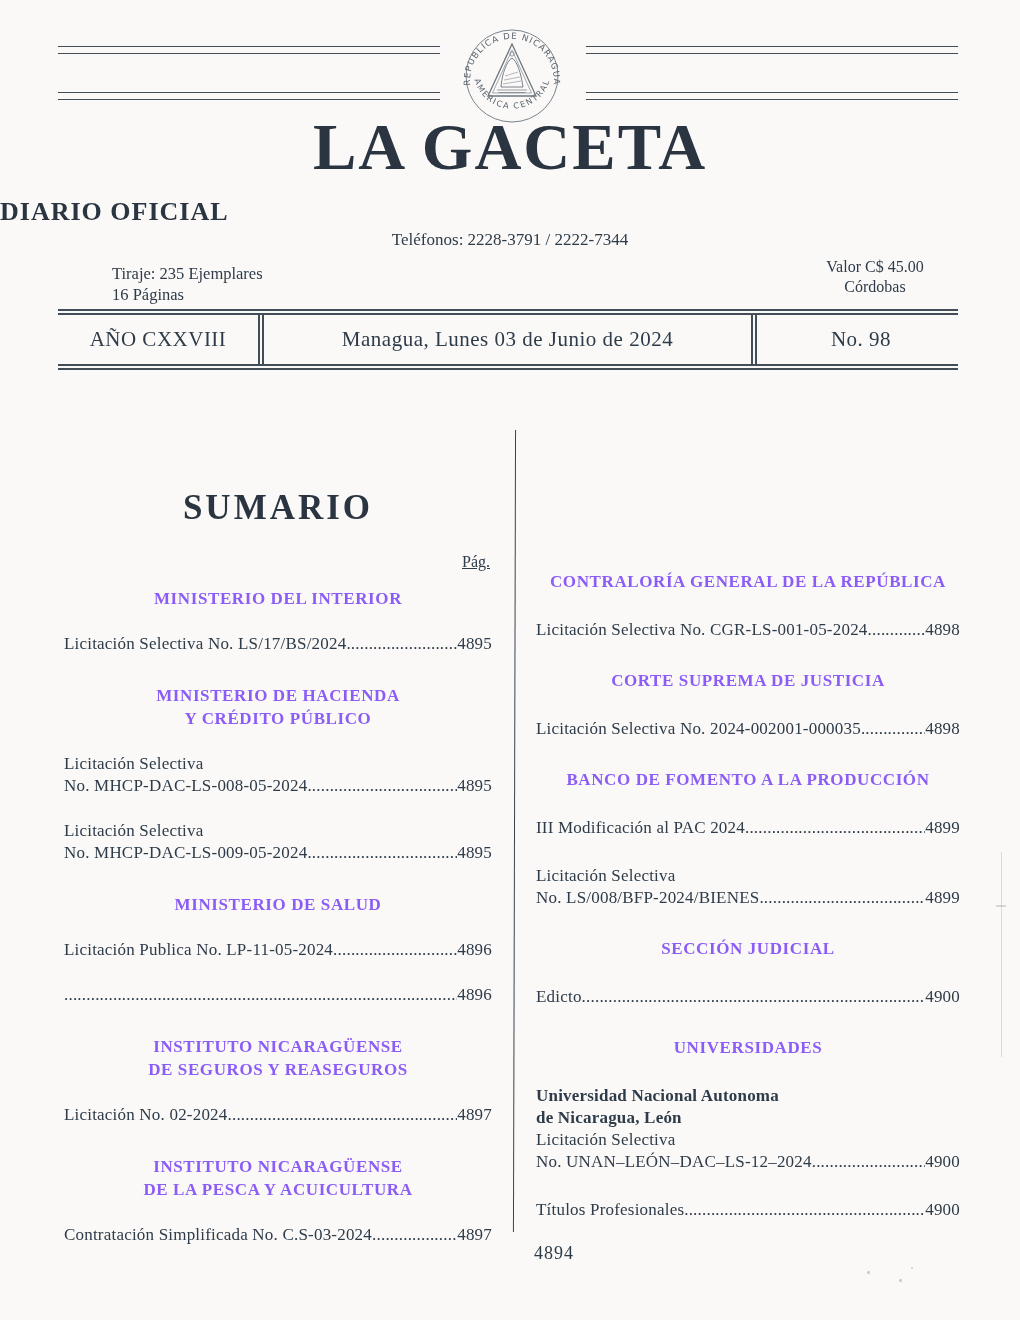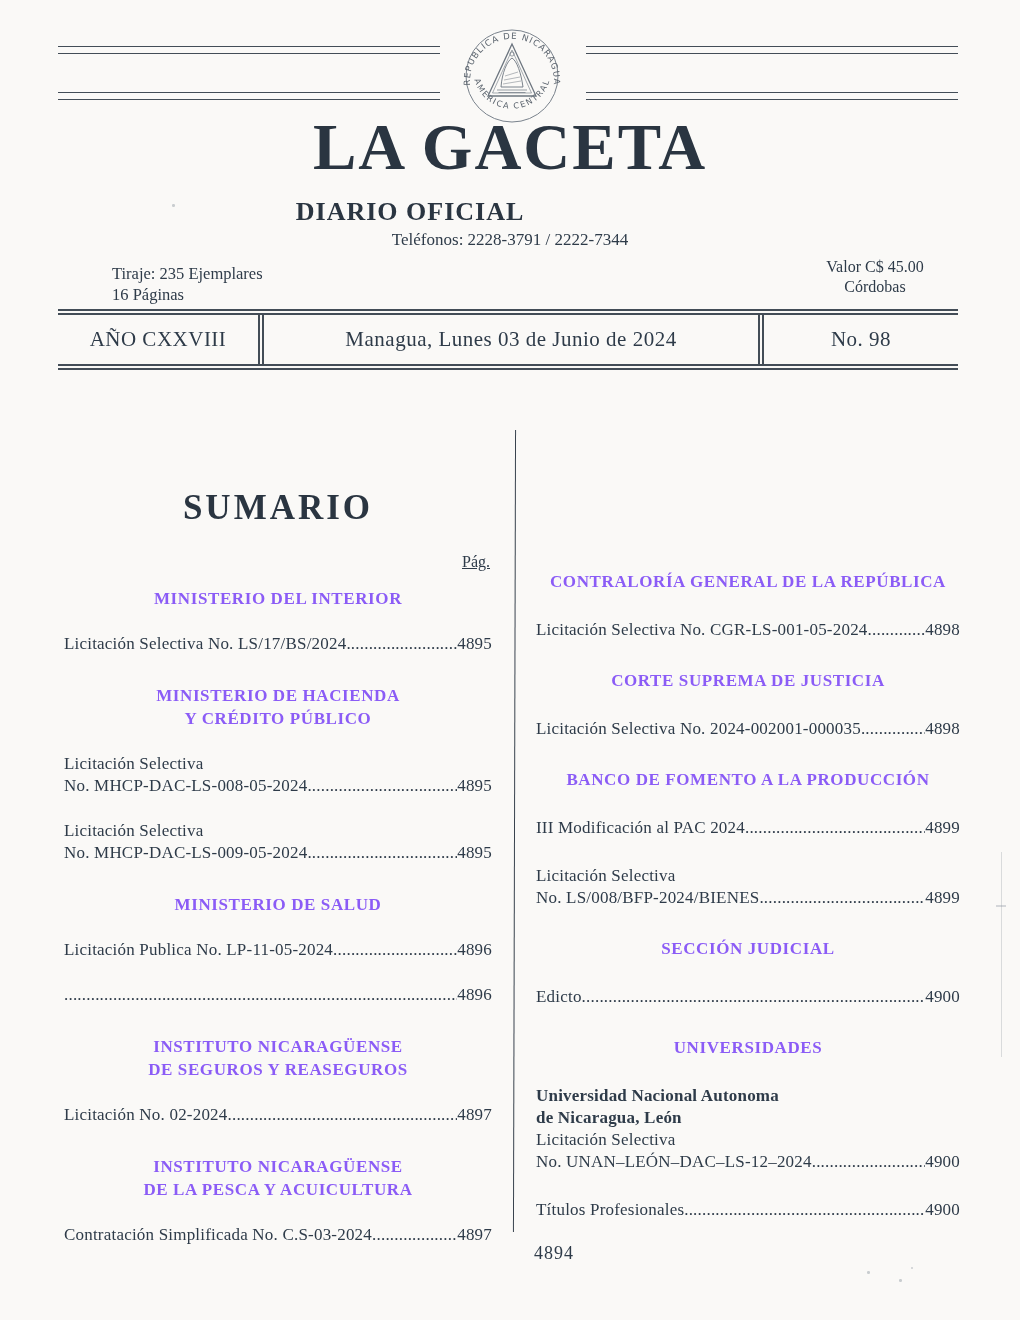--- a/index.html
+++ b/index.html
@@ -9,36 +9,36 @@
     font-family:"Liberation Serif", serif; color:#2e3b49;
   }
   
   .dline { position:absolute; height:6px;
     border-top:1.7px solid #434d57; border-bottom:1.7px solid #434d57; }
   .emblem { position:absolute; left:451px; top:20px; width:122px; height:110px; }
 
   .masthead-title { position:absolute; left:0; width:1020px; top:110px; margin:0;
     text-align:center; font-size:65px; font-weight:bold; letter-spacing:2px; color:#2a3541; }
   .masthead-sub { position:absolute; left:0; width:820px; top:197px;
-    text-align:center; font-size:26px; font-weight:bold; letter-spacing:1px; color:#2a3541; }
+    text-align:left; font-size:26px; font-weight:bold; letter-spacing:1px; color:#2a3541; }
   .masthead-phones { position:absolute; left:0; width:1020px; top:230px;
     text-align:center; font-size:17px; }
 
   .tiraje { position:absolute; left:64px; top:263px; font-size:16.5px; line-height:21px;margin-left:48px; }
   .valor { position:absolute; left:790px; top:257px; width:170px; text-align:center;
     font-size:16px; line-height:20px; }
 
   .issue-bar { position:absolute; left:58px; top:309px; width:900px; height:61px;
     box-sizing:border-box; border-top:6px double #434d57; border-bottom:6px double #434d57;
     display:flex; align-items:stretch; }
   .issue-bar .cell { display:flex; align-items:center; justify-content:center;
     font-size:21px; letter-spacing:0.5px; }
   .cell.year { width:200px; }
   .cell.date { flex:1; }
-  .cell.num  { width:194px; }
+  .cell.num  { width:194px;padding-left:7px; }
   .vsep { width:0; border-left:6px double #434d57; }
 
   
   .col-divider { position:absolute; left:514px; top:430px; width:1.3px; height:802px;
     background:#39434e; transform:rotate(0.15deg); }
   .col { position:absolute; }
   .col.left  { left:64px;  top:488px; width:428px; }
   .col.right { left:536px; top:570px; width:424px; }
   .sumario-title { margin:0; text-align:center; font-size:35px; font-weight:bold;
     letter-spacing:3px; color:#2a3541; }

